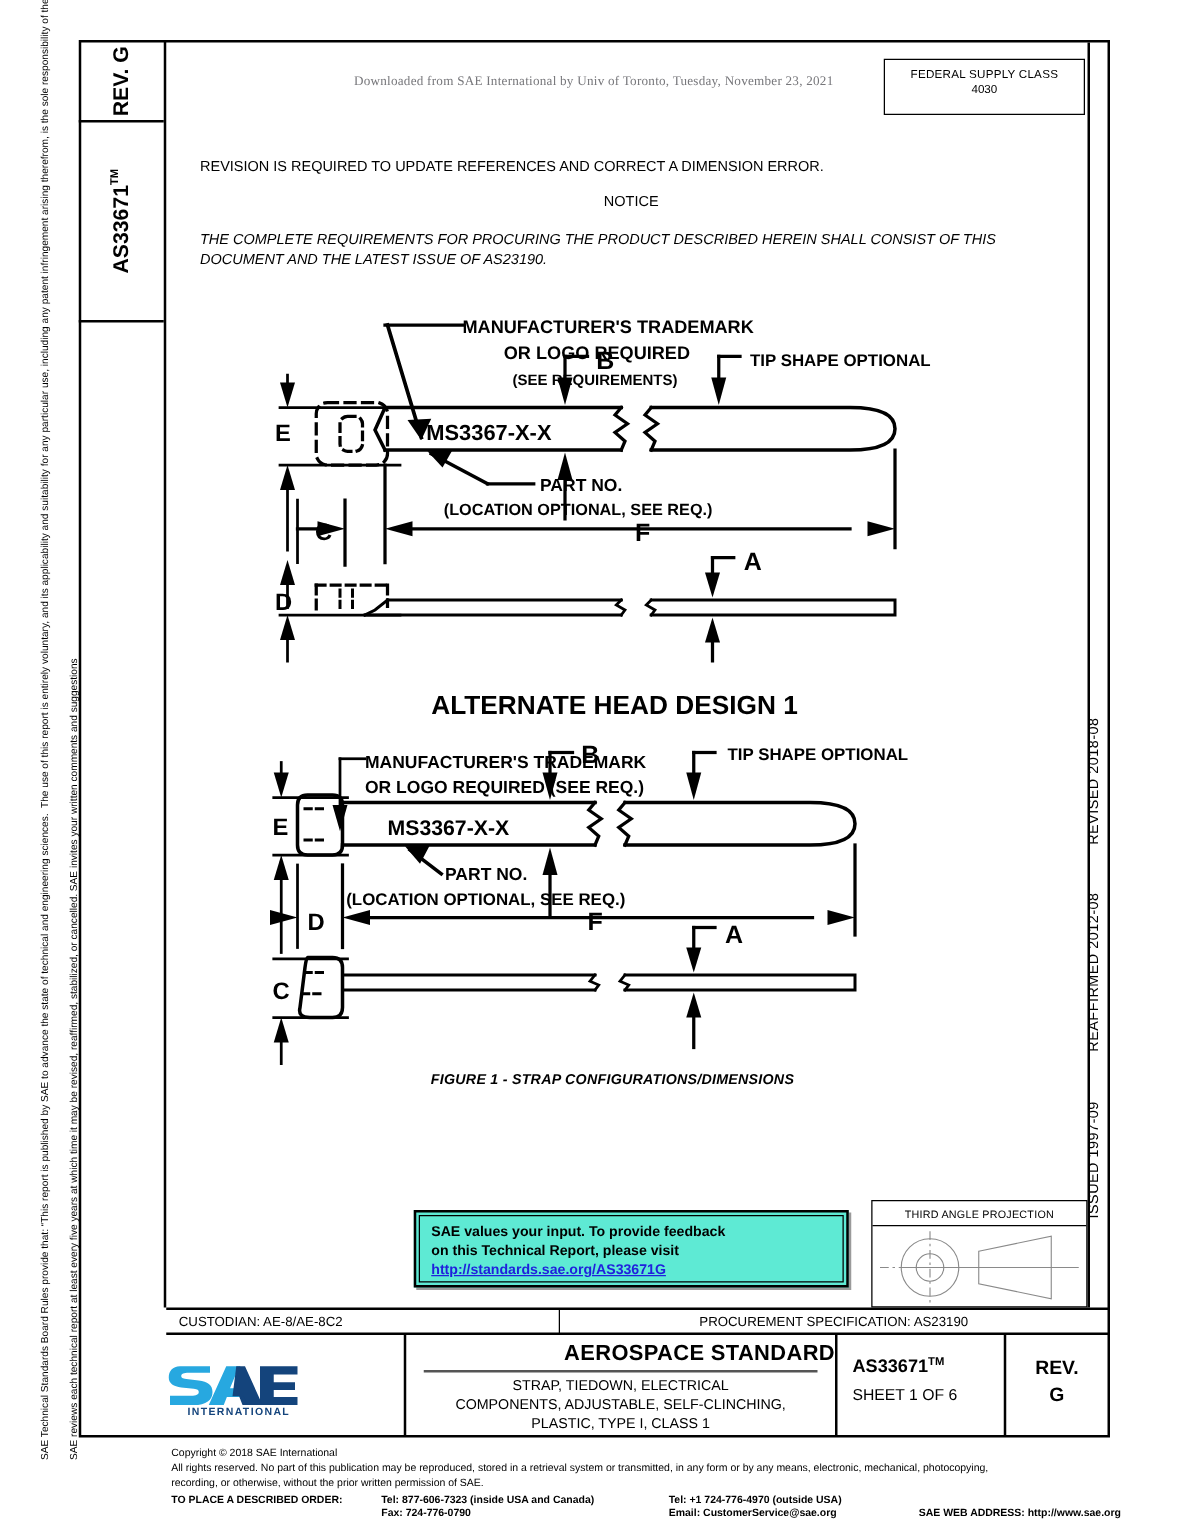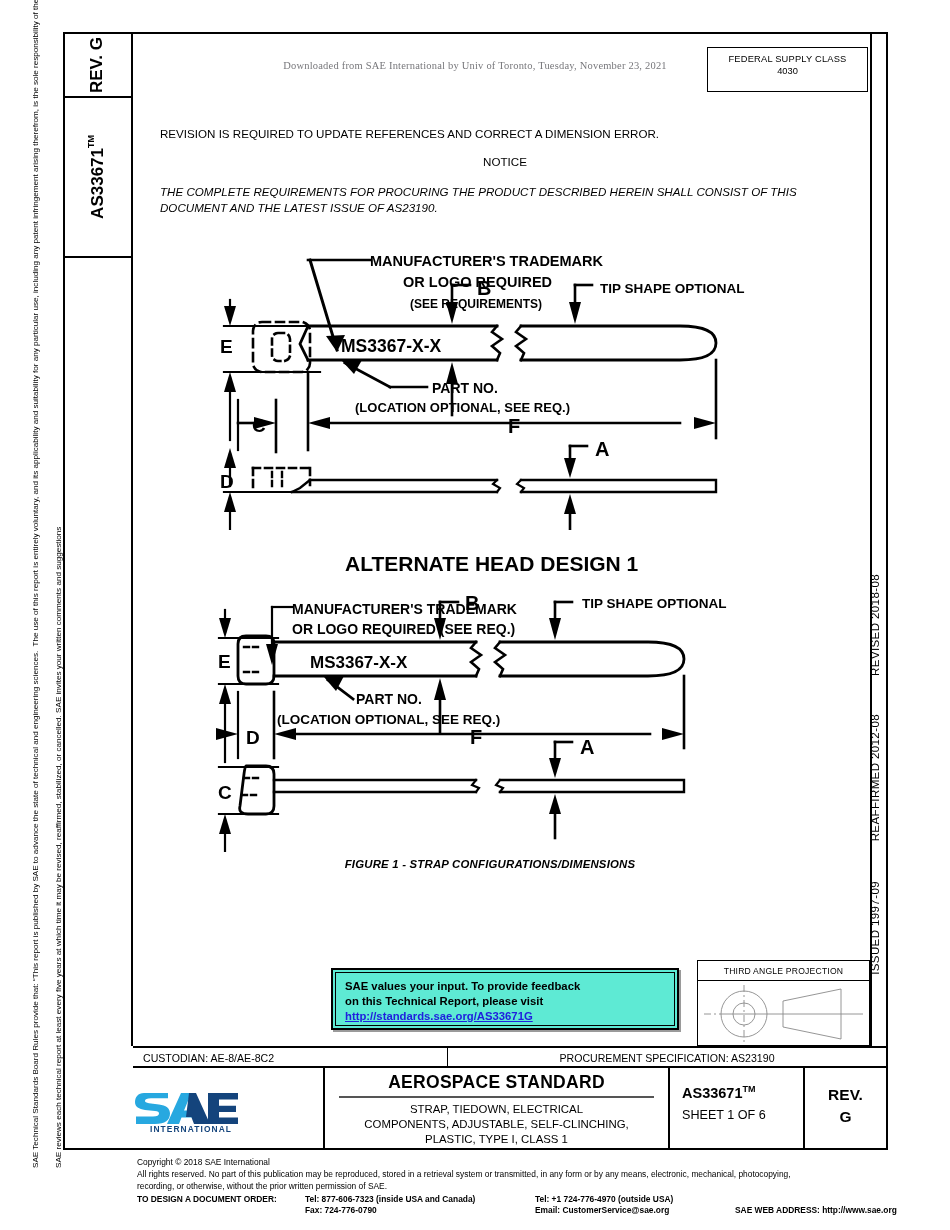--- a/index.html
+++ b/index.html
@@ -147,21 +147,21 @@
   .tb-logo{
     position:absolute;left:0;top:0;width:262px;height:80px;
     border-right:2px solid #000;box-sizing:border-box;
     display:flex;align-items:center;justify-content:center;
   }
   .tb-name{
     position:absolute;left:262px;top:0;width:345px;height:80px;
     border-right:2px solid #000;box-sizing:border-box;text-align:center;
   }
   .tb-name .as{
-    font-size:17.5px;font-weight:bold;letter-spacing:.3px;padding-top:4px;
+    font-size:17.5px;font-weight:bold;letter-spacing:.3px;padding-top:4px;text-align:right;
   }
   .tb-rule{height:2px;background:#555;margin:3px 14px 4px 14px;}
   .tb-name .sub{font-size:11.4px;line-height:1.3;}
   .tb-num{
     position:absolute;left:607px;top:0;width:135px;height:80px;
     border-right:2px solid #000;box-sizing:border-box;padding:16px 0 0 12px;
   }
   .tb-num .n1{font-size:14.5px;font-weight:bold;}
   .tb-num .n1 sup{font-size:9px;}
   .tb-num .n2{font-size:12.6px;margin-top:7px;}
@@ -473,21 +473,21 @@
       <div>REV.</div>
       <div>G</div>
     </div>
   </div>
 
   <div class="footer">
     <div class="f1">Copyright © 2018 SAE International</div>
     <div class="f2">All rights reserved. No part of this publication may be reproduced, stored in a retrieval system or transmitted, in any form or by any means, electronic, mechanical, photocopying,</div>
     <div class="f2">recording, or otherwise, without the prior written permission of SAE.</div>
     <div class="ordrow">
-      <div class="c1">TO DESIGN A DOCUMENT ORDER:</div>
+      <div class="c1">TO PLACE A DESCRIBED ORDER:</div>
       <div class="c2">Tel: 877-606-7323 (inside USA and Canada)</div>
       <div class="c3">Tel: +1 724-776-4970 (outside USA)</div>
       <div class="c4"></div>
     </div>
     <div class="ordrow">
       <div class="c1"></div>
       <div class="c2">Fax: 724-776-0790</div>
       <div class="c3">Email: CustomerService@sae.org</div>
       <div class="c4">SAE WEB ADDRESS: http://www.sae.org</div>
     </div>

